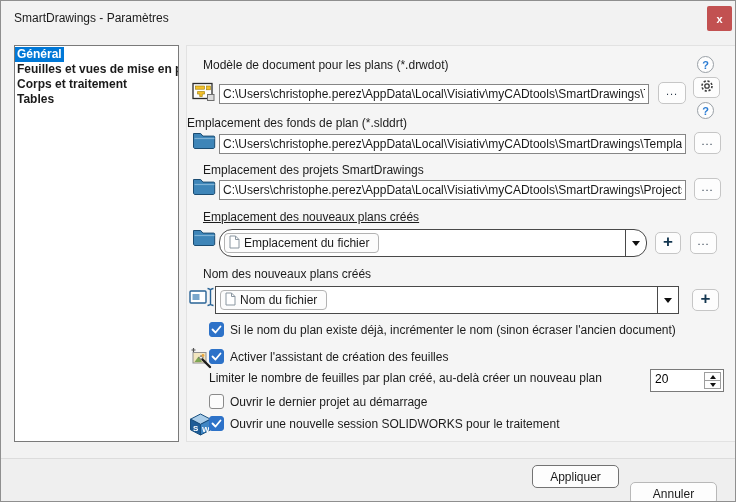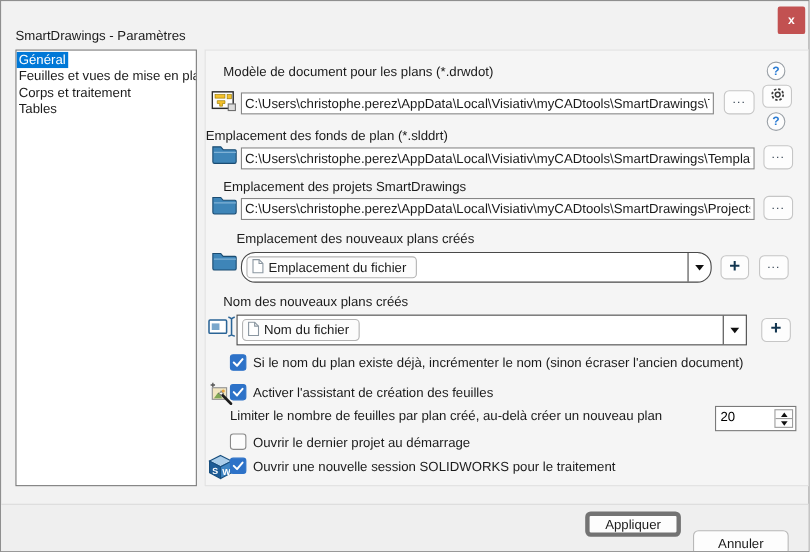--- a/index.html
+++ b/index.html
@@ -1,24 +1,24 @@
 <!DOCTYPE html>
 <html><head>
 <meta charset="utf-8">
 <style>
   html,body{margin:0;padding:0;background:#d6d6d6;}
   .dialog{position:relative;width:736px;height:502px;background:#f2f2f2;border:1px solid #8f8f8f;
           box-sizing:border-box;font-family:"Liberation Sans",sans-serif;font-size:12px;color:#1b1b1b;overflow:hidden;}
   .abs{position:absolute;}
-  .titlebar-text{left:13px;top:24px;white-space:nowrap;}
+  .titlebar-text{left:13px;top:10px;white-space:nowrap;}
   .closebtn{left:706px;top:5px;width:25px;height:25px;background:#c25151;color:#fff;border-radius:2px;
             display:flex;align-items:center;justify-content:center;font-size:11px;font-weight:bold;}
   .listbox{left:13px;top:44px;width:165px;height:397px;background:#fff;border:1px solid #7a7a7a;
            box-sizing:border-box;padding-top:1px;}
-  .list-item{line-height:15px;white-space:nowrap;overflow:hidden;}
+  .list-item{line-height:15px;white-space:nowrap;overflow:hidden;font-weight:bold;}
   .list-item span{display:inline-block;padding:0 2px;}
   .list-item.selected span{background:#0078d7;color:#fff;}
   .panel{left:185px;top:44px;width:619px;height:397px;background:#f5f5f5;border:1px solid #e2e2e2;box-sizing:border-box;}
   .flabel{white-space:nowrap;}
   .tfield{box-sizing:border-box;background:#fff;border:1px solid #868686;font:12px "Liberation Sans",sans-serif;
           color:#1a1a1a;padding:1px 3px;white-space:nowrap;overflow:hidden;outline:none;}
   .sbtn{box-sizing:border-box;background:#fdfdfd;border:1px solid #c6c6c6;border-radius:5px;
         display:flex;align-items:center;justify-content:center;}
   .dots{color:#2b3a4a;font-size:11px;letter-spacing:1px;padding-bottom:5px;}
   .plus{color:#12354f;font-size:17px;font-weight:bold;padding-bottom:2px;}
@@ -40,21 +40,21 @@
   .spin input{border:0;outline:none;font:12px "Liberation Sans",sans-serif;padding:2px 0 0 4px;width:46px;background:transparent;}
   .updown{position:absolute;right:2px;top:2px;bottom:2px;width:17px;border:1px solid #9d9d9d;box-sizing:border-box;
           display:flex;flex-direction:column;background:#fdfdfd;}
   .spinbtn{flex:1;display:flex;align-items:center;justify-content:center;}
   .spinbtn.up{border-bottom:1px solid #9d9d9d;}
   .tri-up-s{width:0;height:0;border-left:3.5px solid transparent;border-right:3.5px solid transparent;border-bottom:4px solid #101010;}
   .tri-down-s{width:0;height:0;border-left:3.5px solid transparent;border-right:3.5px solid transparent;border-top:4px solid #101010;}
   .footer{left:0;top:457px;width:736px;height:45px;background:#efefef;border-top:1px solid #dcdcdc;box-sizing:border-box;}
   .pushbtn{box-sizing:border-box;background:#fdfdfd;border:1px solid #b8b8b8;border-radius:5px;
            display:flex;align-items:center;justify-content:center;}
-  .pushbtn.default{border:4px solid #737373;}
+  .pushbtn.default{border:1px solid #737373;}
 </style>
 </head>
 <body>
 
 <div class="dialog">
 
   <div class="abs titlebar-text">SmartDrawings - Paramètres</div>
   <div class="abs closebtn">
     <span>x</span>
   </div>
@@ -114,21 +114,21 @@
       <svg width="24" height="20" viewBox="0 0 24 20">
         <path d="M1.5,3.5 h7.2 l2.2,2.6 h10.8 c0.6,0 1,0.4 1,1 V17 c0,0.8 -0.7,1.5 -1.5,1.5 H3 c-0.8,0 -1.5,-0.7 -1.5,-1.5 Z" fill="#3e85b8" stroke="#1b4c72" stroke-width="1"></path>
         <path d="M2.5,8.5 h20" stroke="#7fb2d6" stroke-width="1.2" fill="none"></path>
       </svg>
     </div>
     <input class="abs tfield" style="left: 32px; top: 134px; width: 467px; height: 20px;" readonly="" value="C:\Users\christophe.perez\AppData\Local\Visiativ\myCADtools\SmartDrawings\Projects">
     <div class="abs sbtn" style="left:507px;top:132px;width:27px;height:22px;">
       <span class="dots">...</span>
     </div>
 
-    <div class="abs flabel" style="left:28px;top:164px;">Emplacement des nouveaux plans créés</div>
+    <div class="abs flabel" style="left:16px;top:164px;text-decoration:underline;">Emplacement des nouveaux plans créés</div>
     <div class="abs" style="left:5px;top:181px;width:24px;height:20px;">
       <svg width="24" height="20" viewBox="0 0 24 20">
         <path d="M1.5,3.5 h7.2 l2.2,2.6 h10.8 c0.6,0 1,0.4 1,1 V17 c0,0.8 -0.7,1.5 -1.5,1.5 H3 c-0.8,0 -1.5,-0.7 -1.5,-1.5 Z" fill="#3e85b8" stroke="#1b4c72" stroke-width="1"></path>
         <path d="M2.5,8.5 h20" stroke="#7fb2d6" stroke-width="1.2" fill="none"></path>
       </svg>
     </div>
     <div class="abs combo" style="left:32px;top:183px;width:428px;height:28px;border-radius:13px;">
       <div class="chip">
         <span>
           <svg width="11" height="14" viewBox="0 0 11 14">

